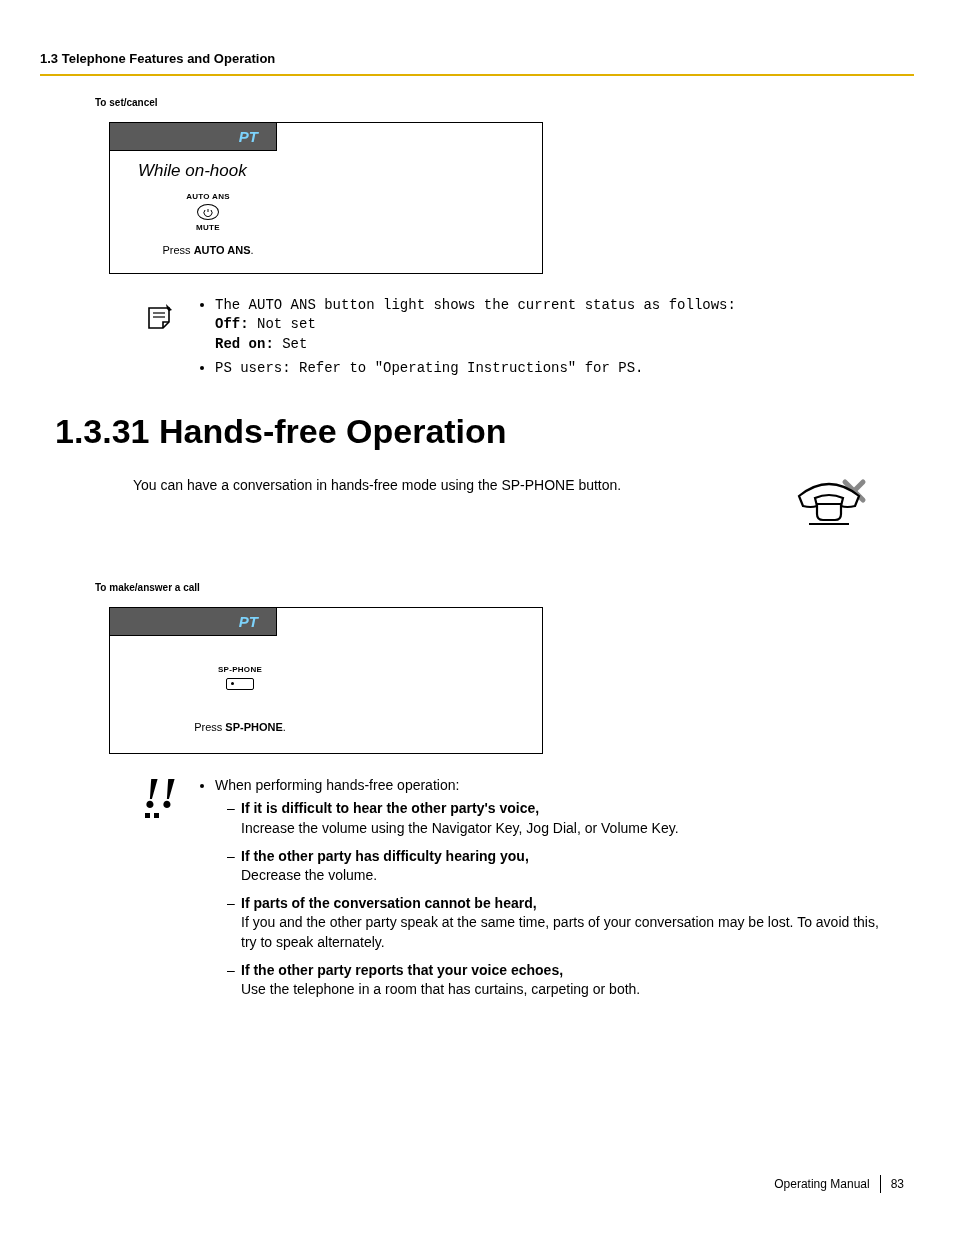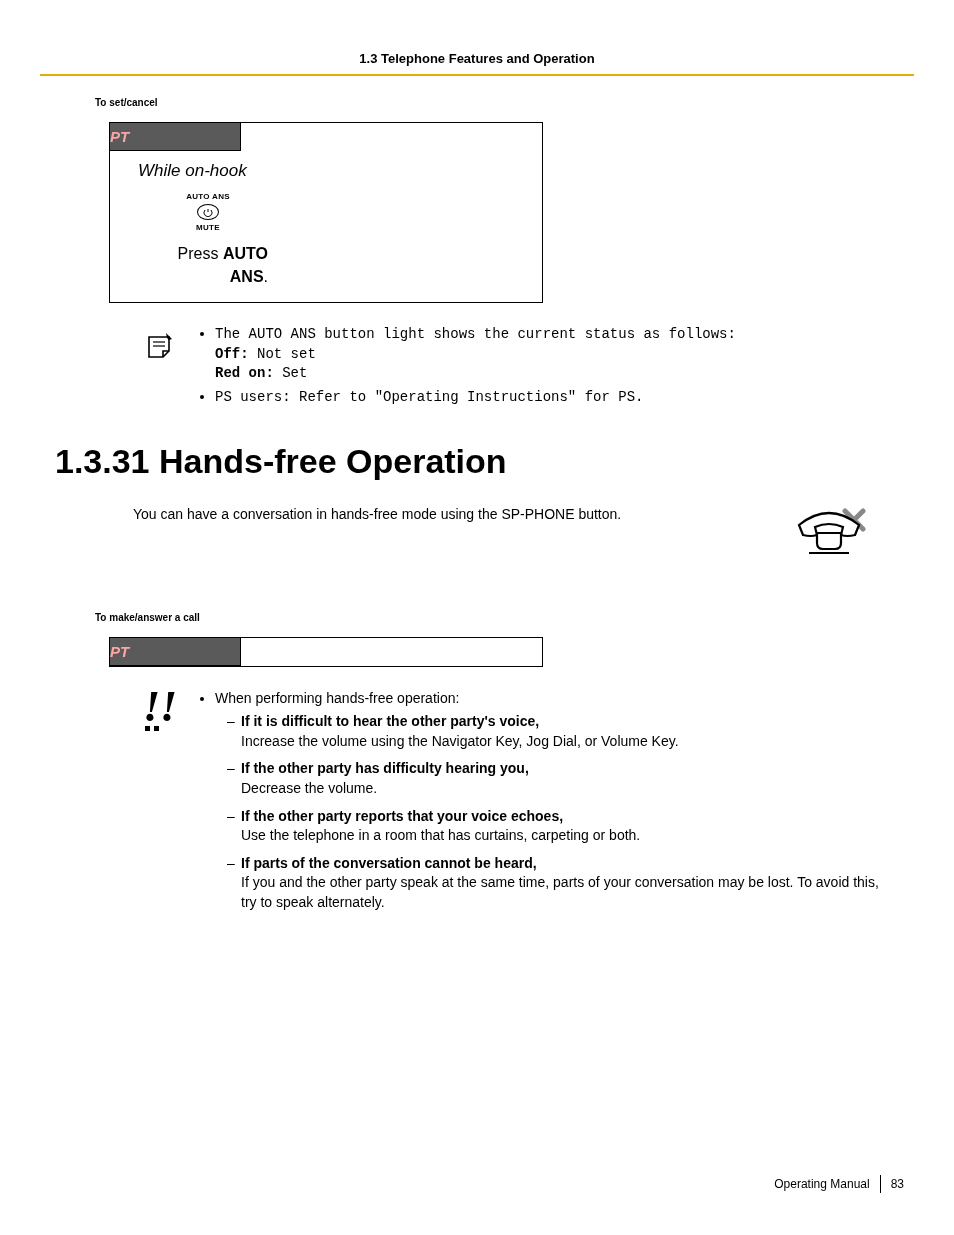--- a/index.html
+++ b/index.html
@@ -12,21 +12,21 @@
     background: #fff;
   }
   .page {
     width: 954px;
     height: 1235px;
     box-sizing: border-box;
     padding: 40px 40px 30px 40px;
     position: relative;
   }
   .header {
-    text-align: center;
+    text-align: left;
     font-weight: bold;
     font-size: 13px;
     margin-top: 10px;
     margin-bottom: 6px;
   }
   .rule {
     border: none;
     border-top: 2px solid #e0b000;
     margin: 0 0 20px 0;
   }
@@ -40,26 +40,26 @@
   }
   .proc-box {
     border: 1.5px solid #000;
     width: 432px;
     margin-left: 14px;
     margin-bottom: 22px;
   }
   .pt-tab {
     width: 130px;
     background: #5a5a5a;
-    color: #fca5a5;
-    text-align: left;
+    color: #7dd3fc;
+    text-align: right;
     font-weight: bold;
     font-style: italic;
     font-size: 15px;
-    padding: 3px 0;
+    padding: 3px 18px;
     border-bottom: 1.5px solid #000;
     border-right: 1.5px solid #000;
   }
   .proc-body {
     padding: 8px 10px 14px 10px;
   }
   .on-hook {
     font-style: italic;
     font-size: 17px;
     margin: 0 0 8px 18px;
@@ -97,23 +97,22 @@
     padding-left: 4px;
     box-sizing: border-box;
   }
   .dot {
     width: 3px;
     height: 3px;
     background: #000;
     border-radius: 50%;
   }
   .press-line {
-    font-size: 16px;
+    font-size: 11px;
     margin-top: 10px;
-    text-align: right;
   }
   .press-line .b { font-weight: bold; }
   .note-row {
     display: flex;
     gap: 14px;
     margin-left: 48px;
     margin-bottom: 26px;
   }
   .note-icon-cell {
     width: 40px;
@@ -269,20 +268,31 @@
           <path d="M28 28 h24 v10 q0 6 -6 6 h-12 q-6 0 -6 -6 z" fill="#fff" stroke="#000" stroke-width="2.2"></path>
           <line x1="20" y1="48" x2="60" y2="48" stroke="#000" stroke-width="2.2"></line>
         </svg>
       </div>
     </div>
 
     <div class="sub-head">To make/answer a call</div>
 
     <div class="proc-box">
       <div class="pt-tab">PT</div>
+      <div class="proc-body" style="padding-top:28px; padding-bottom:18px;">
+        <div style="text-align:center; width:160px; margin-left:40px;">
+          <div class="tiny-label">SP-PHONE</div>
+          <div class="rect-btn">
+              <div class="dot"></div>
+            </div>
+          <div class="press-line" style="margin-top:30px;">
+            <span>Press </span><span class="b">SP-PHONE</span><span>.</span>
+          </div>
+        </div>
+      </div>
     </div>
 
     <div class="tips-row">
       <div>
         <div class="exclaim">!!</div>
         <div class="dots-under">
             <div class="sq"></div>
             <div class="sq"></div>
           </div>
       </div>
@@ -292,26 +302,26 @@
           <ul class="sub-list">
             <li>
               <span class="b">If it is difficult to hear the other party's voice,</span><br>
               <span>Increase the volume using the Navigator Key, Jog Dial, or Volume Key.</span>
             </li>
             <li>
               <span class="b">If the other party has difficulty hearing you,</span><br>
               <span>Decrease the volume.</span>
             </li>
             <li>
+              <span class="b">If parts of the conversation cannot be heard,</span><br>
+              <span>If you and the other party speak at the same time, parts of your conversation may be lost. To avoid this, try to speak alternately.</span>
+            </li>
+            <li>
               <span class="b">If the other party reports that your voice echoes,</span><br>
               <span>Use the telephone in a room that has curtains, carpeting or both.</span>
-            </li>
-            <li>
-              <span class="b">If parts of the conversation cannot be heard,</span><br>
-              <span>If you and the other party speak at the same time, parts of your conversation may be lost. To avoid this, try to speak alternately.</span>
             </li>
           </ul>
         </li>
       </ul>
     </div>
 
   </div>
 
   <div class="footer">
     <span>Operating Manual</span>

